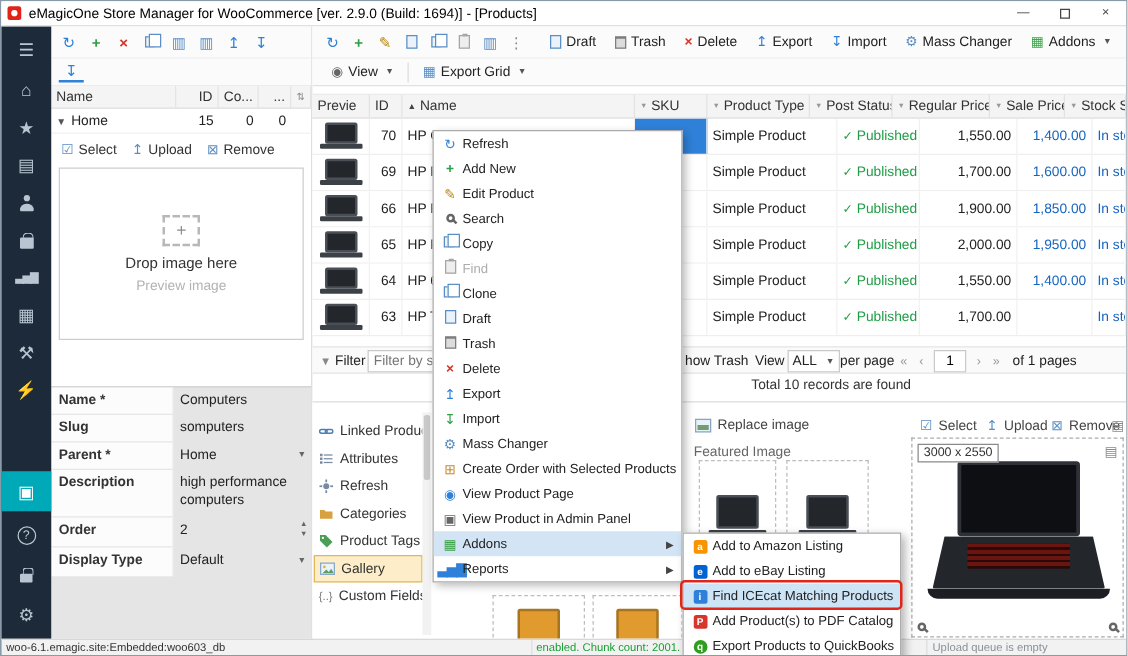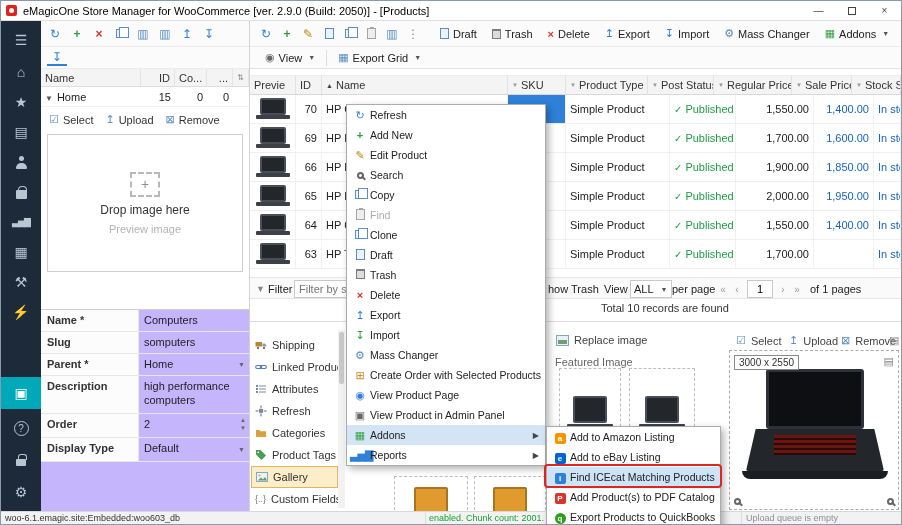--- a/index.html
+++ b/index.html
@@ -52,21 +52,21 @@
 .crc{padding:0 4px;overflow:hidden;white-space:nowrap}
 .crc-name{flex:1}.crc-id{width:34px;text-align:right}.crc-c1{width:32px;text-align:right}.crc-c2{width:26px;text-align:right}.crc-sort{width:16px}
 .expander{font-size:8px;color:#555;margin-right:4px}
 .img-btns{display:flex;gap:12px;padding:6px 8px;align-items:center}
 .link-btn{display:flex;align-items:center;gap:4px;color:#333;cursor:default}
 .link-btn .bic{color:#5b8ec4;font-size:11px}
 .dropzone{margin:2px 6px 0 6px;height:138px;border:1px solid #cdcdcd;display:flex;flex-direction:column;align-items:center;justify-content:center;gap:6px}
 .plusbox{width:30px;height:25px;border:2px dashed #b8b8b8;display:flex;align-items:center;justify-content:center;color:#8f8f8f;font-size:14px}
 .dz-title{color:#333;font-size:12px}
 .dz-sub{color:#b3b3b3;font-size:11px}
-.props{position:absolute;left:0;right:0;top:288px;bottom:0;border-top:1px solid #cfcfcf;background:#c4b5fd}
+.props{position:absolute;left:0;right:0;top:288px;bottom:0;border-top:1px solid #cfcfcf;background:#e5e5e5}
 .prow2{display:flex;border-bottom:1px solid #e6e6e6;height:22px;align-items:stretch}
 .prow2.tall{height:38px}
 .prow2.mid{height:24px}
 .plabel{width:98px;padding:4px 6px;font-weight:bold;color:#333;border-right:1px solid #e6e6e6;background:#fcfcfc;overflow:hidden;white-space:nowrap}
 .pval{flex:1;padding:4px 5px;position:relative;overflow:hidden;line-height:1.25}
 .pval .dd{position:absolute;right:4px;top:50%;transform:translateY(-50%);color:#666;font-size:7px}
 .spin{position:absolute;right:3px;top:2px;display:flex;flex-direction:column;font-size:6px;color:#666;line-height:8px}
 
 .prodpanel{position:absolute;left:249px;top:20px;right:0;bottom:13px;background:#fff;z-index:5}
 .ptoolbar{height:26px;display:flex;align-items:center;gap:1px;padding-left:6px;border-bottom:1px solid #ececec;background:#fbfbfb}
@@ -145,21 +145,21 @@
 .st-q{left:745px;color:#8b9198}
 .st-sep{position:absolute;top:0;bottom:0;width:1px;background:#ddd}
 </style>
 </head>
 <body>
 
 <div id="app">
 
   <div class="titlebar">
     <div class="logo"></div>
-    <span class="title-text">eMagicOne Store Manager for WooCommerce [ver. 2.9.0 (Build: 2050)] - [Products]</span>
+    <span class="title-text">eMagicOne Store Manager for WooCommerce [ver. 2.9.0 (Build: 1694)] - [Products]</span>
     <div class="win-controls">
       <div class="win-btn">—</div>
       <div class="win-btn">
           <span class="win-max"></span>
         </div>
       <div class="win-btn">×</div>
     </div>
   </div>
 
   <div class="sidebar">
@@ -542,29 +542,20 @@
       <span class="pagebtn" style="left:480px">‹</span>
       <input class="pg-input" style="left: 497px;" value="1">
       <span class="pagebtn" style="left:526px">›</span>
       <span class="pagebtn" style="left:540px">»</span>
       <span style="left:560px">of 1 pages</span>
     </div>
     <div class="total-line">Total 10 records are found</div>
 
     <div class="detail">
       <div class="dtabs">
-        <div class="dtab">
-            <svg width="12" height="12" viewBox="0 0 12 12">
-              <rect x="0.5" y="3" width="6.5" height="4.5" fill="#b8862f"></rect>
-              <path d="M7.5 4.5h2.3l1.4 1.8v1.2H7.5z" fill="#8a97a5"></path>
-              <circle cx="3" cy="9" r="1.1" fill="#555"></circle>
-              <circle cx="9" cy="9" r="1.1" fill="#555"></circle>
-            </svg>
-            <span>Shipping</span>
-          </div>
         <div class="dtab">
             <svg width="12" height="12" viewBox="0 0 12 12">
               <rect x="0.7" y="4.5" width="6" height="3" rx="1.5" fill="none" stroke="#4a7fb5" stroke-width="1.2"></rect>
               <rect x="5.3" y="4.5" width="6" height="3" rx="1.5" fill="none" stroke="#4a7fb5" stroke-width="1.2"></rect>
             </svg>
             <span>Linked Products</span>
           </div>
         <div class="dtab">
             <svg width="12" height="12" viewBox="0 0 12 12">
               <rect x="1" y="2" width="2" height="2" fill="#7a8aa0"></rect>

